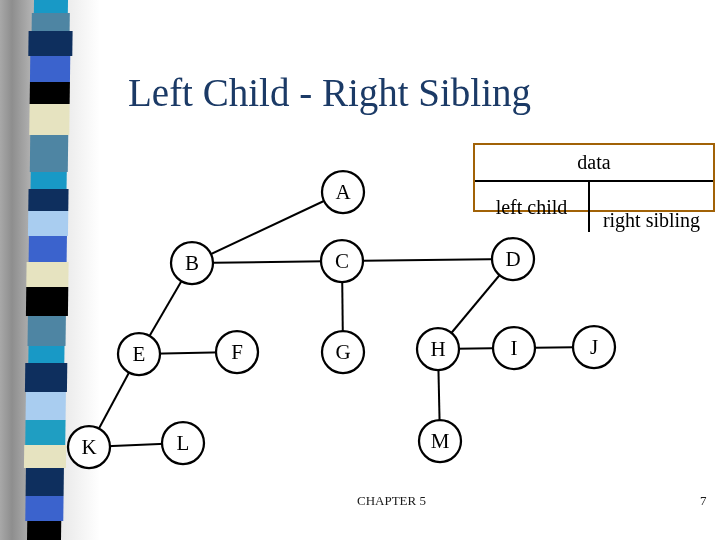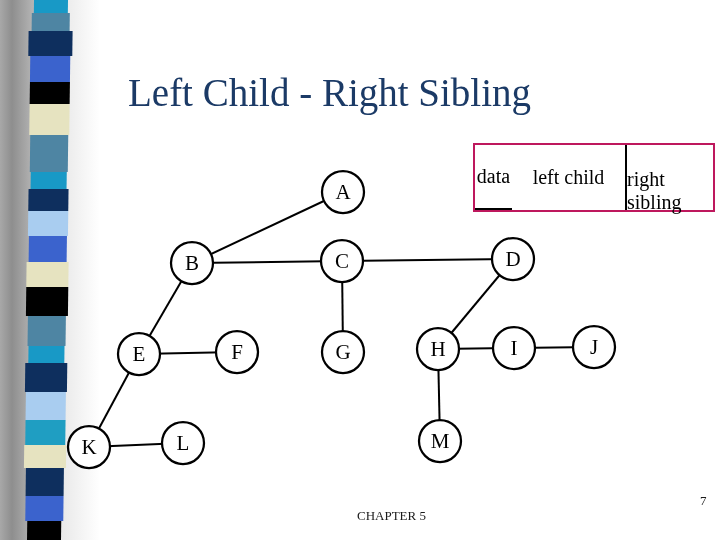--- a/index.html
+++ b/index.html
@@ -7,39 +7,39 @@
     position:relative;width:720px;height:540px;overflow:hidden;
     background:#ffffff;font-family:"Liberation Serif", serif;
   }
   #deco-svg{position:absolute;left:0;top:0;}
   .slide-title{
     position:absolute;left:128px;top:70px;width:560px;
     font-size:39px;color:#1b3a66;white-space:nowrap;
   }
   .node-table{
     position:absolute;left:473px;top:143px;width:242px;height:69px;
-    border:2px solid #be185d;box-sizing:border-box;background:#fff;
-    display:flex;flex-direction:row;font-size:20px;color:#000;
+    border:2px solid #a16207;box-sizing:border-box;background:#fff;
+    display:flex;flex-direction:column;font-size:20px;color:#000;
   }
   .node-table .row-top{
     flex:0 0 37px;display:flex;align-items:center;justify-content:center;
     border-bottom:2px solid #000;box-sizing:border-box;
   }
   .node-table .row-bottom{flex:1;display:flex;}
   .node-table .cell-left{
     flex:0 0 115px;display:flex;align-items:center;justify-content:center;
     border-right:2px solid #000;box-sizing:border-box;
   }
   .node-table .cell-right{
     flex:1;display:flex;align-items:center;justify-content:center;margin-top:27px;
   }
   #tree-svg{position:absolute;left:0;top:0;pointer-events:none;}
   #tree-svg text{font:21px "Liberation Serif", serif;fill:#000;}
   .footer-chapter{
-    position:absolute;left:357px;top:493px;font-size:13px;color:#1a1a1a;margin-top:15px;
+    position:absolute;left:357px;top:493px;font-size:13px;color:#1a1a1a;
   }
   .footer-page{
     position:absolute;left:700px;top:493px;font-size:13px;color:#1a1a1a;
   }
 </style>
 </head>
 <body>
 
 <div class="slide">
 

